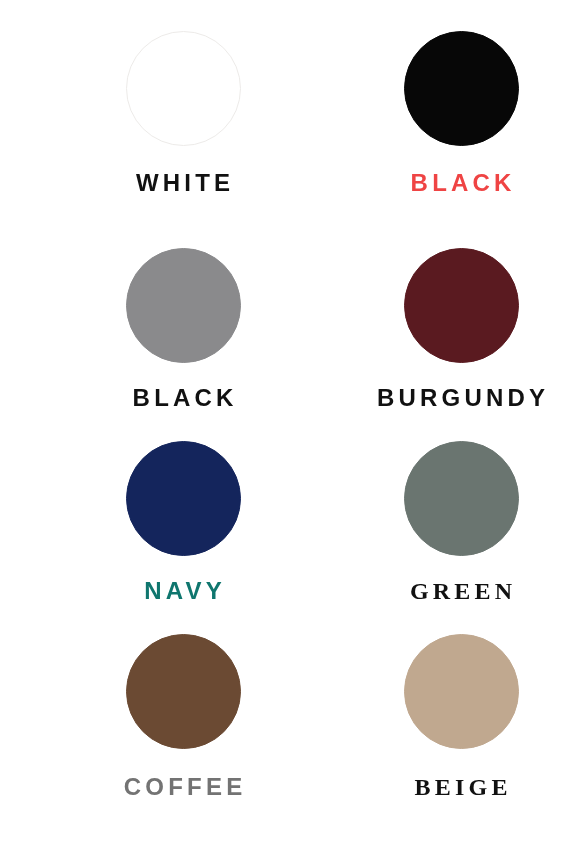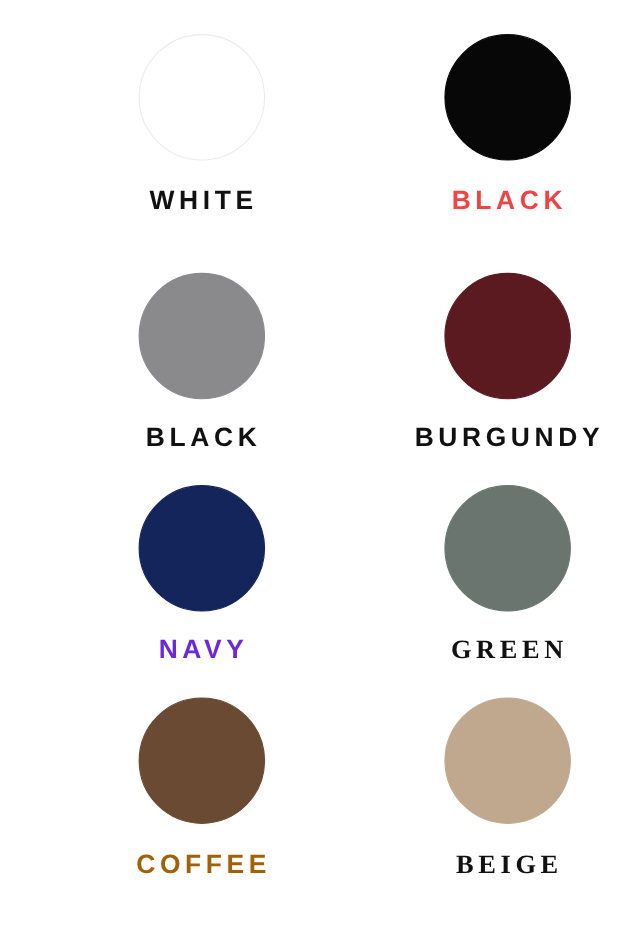--- a/index.html
+++ b/index.html
@@ -104,31 +104,31 @@
       <div class="swatch-label" style="color: rgb(17, 17, 17);">BLACK</div>
     </div>
 
     <div class="swatch-cell row-2">
       <div class="swatch-disc" style="background: rgb(90, 26, 32); border: 1px solid rgb(90, 26, 32);"></div>
       <div class="swatch-label" style="color: rgb(17, 17, 17);">BURGUNDY</div>
     </div>
 
     <div class="swatch-cell row-3">
       <div class="swatch-disc" style="background: rgb(20, 37, 92); border: 1px solid rgb(20, 37, 92);"></div>
-      <div class="swatch-label" style="color: #6d28d9;">NAVY</div>
+      <div class="swatch-label" style="color: #0f766e;">NAVY</div>
     </div>
 
     <div class="swatch-cell row-3">
       <div class="swatch-disc" style="background: rgb(106, 117, 112); border: 1px solid rgb(106, 117, 112);"></div>
       <div class="swatch-label" style="color: rgb(17, 17, 17); font-family: Liberation Serif, serif;">GREEN</div>
     </div>
 
     <div class="swatch-cell row-4">
       <div class="swatch-disc" style="background: rgb(107, 74, 51); border: 1px solid rgb(107, 74, 51);"></div>
-      <div class="swatch-label" style="color: #a16207;">COFFEE</div>
+      <div class="swatch-label" style="color: #737373;">COFFEE</div>
     </div>
 
     <div class="swatch-cell row-4">
       <div class="swatch-disc" style="background: rgb(192, 168, 143); border: 1px solid rgb(192, 168, 143);"></div>
       <div class="swatch-label" style="color: rgb(17, 17, 17); font-family: Liberation Serif, serif;">BEIGE</div>
     </div>
 
   </div>
 
   <div id="right-edge-rule" style="background: rgb(43, 43, 43);"></div>

